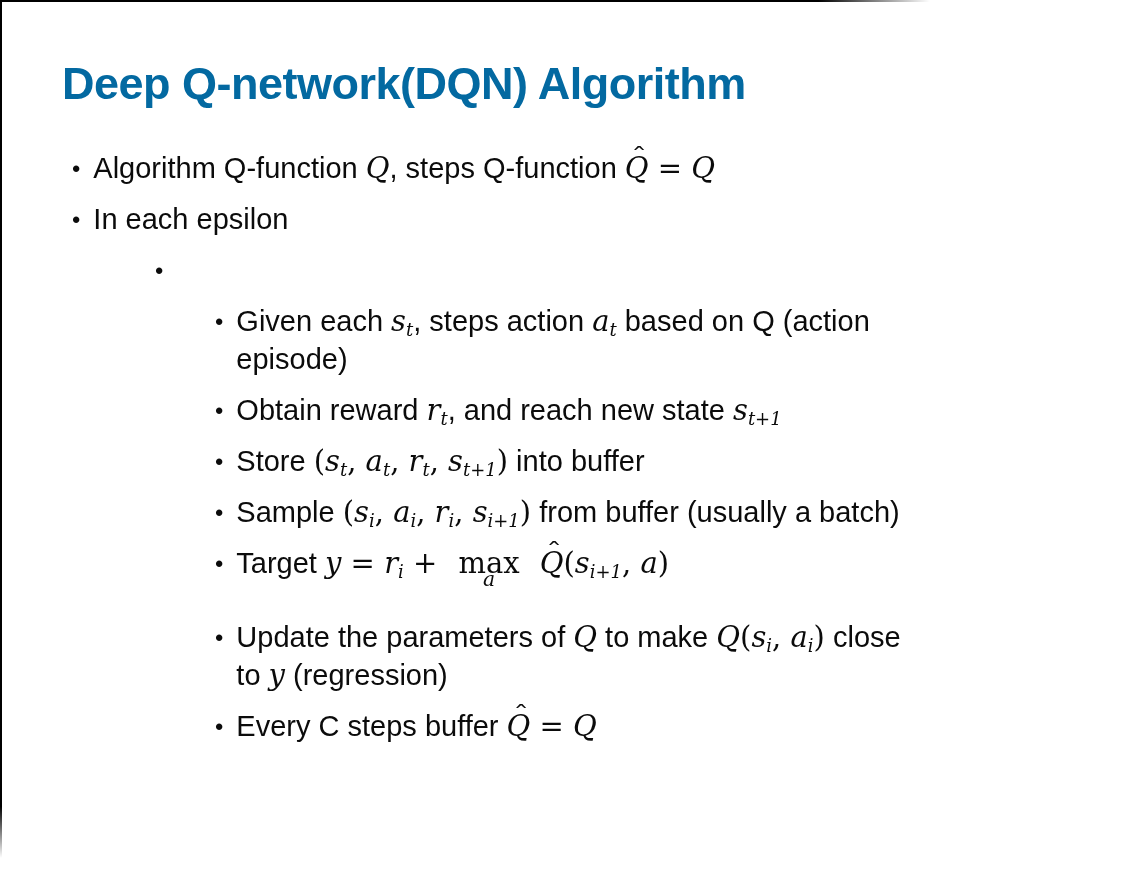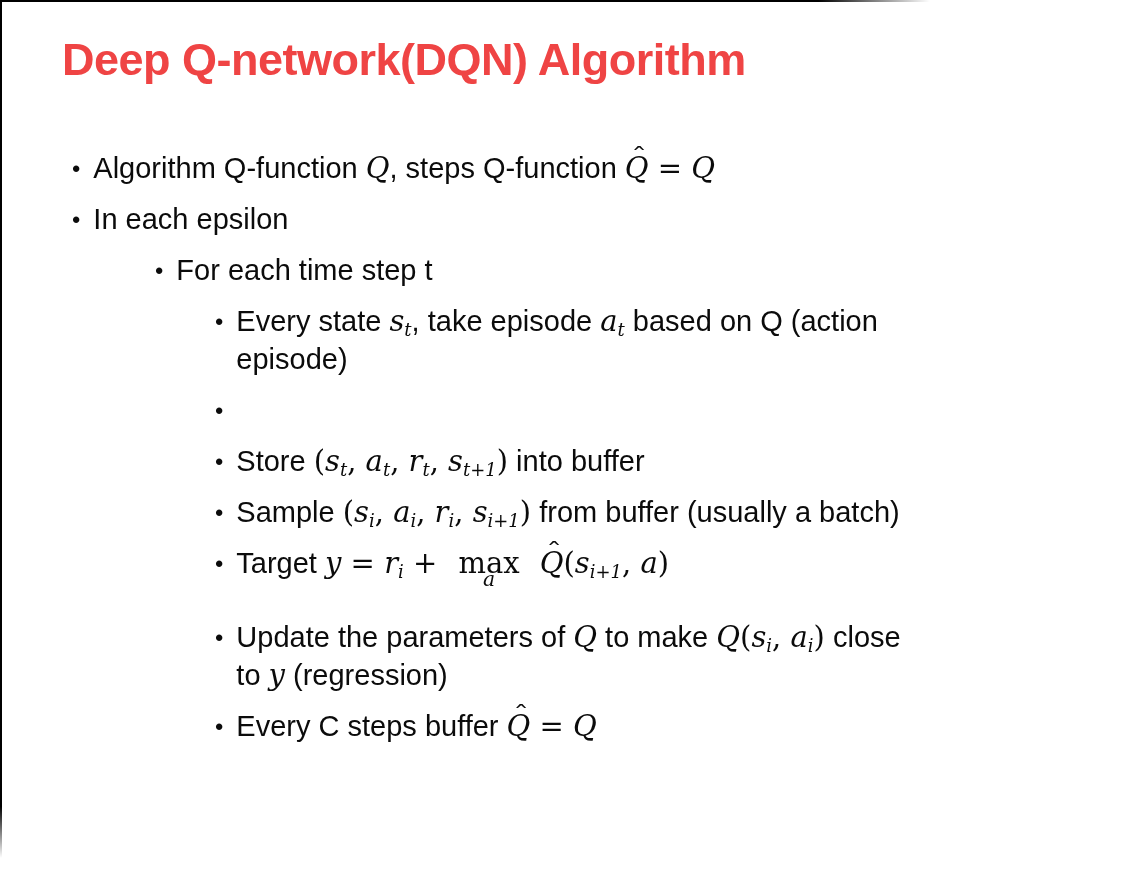--- a/index.html
+++ b/index.html
@@ -21,25 +21,25 @@
     width: 2px; height: 858px;
     background: linear-gradient(to bottom, #000 0%, #000 94%, rgba(0,0,0,0) 100%);
   }
   .edge-top {
     position: absolute; left: 0; top: 0;
     height: 2px; width: 930px;
     background: linear-gradient(to right, #000 0%, #000 88%, rgba(0,0,0,0) 100%);
   }
   .title {
     position: absolute;
-    left: 62px; top: 34px;
+    left: 62px; top: 58px;
     font-size: 45px;
     font-weight: 700;
     letter-spacing: -0.5px;
-    color: #ef4444;
+    color: #0369a1;
   }
   .bullets {
     position: absolute;
     left: 0; top: 150px;
     width: 1124px;
     padding-right: 26px;
     box-sizing: border-box;
     font-size: 29px;
     line-height: 1.31;
   }
@@ -103,28 +103,28 @@
       <div class="bullet lvl1">
         <span class="dot">•</span>
         <span class="btext"><span class="plain">Algorithm Q-function </span><span class="mi">Q</span><span class="plain">, steps Q-function </span><span class="mi hatw">Q<span class="hatm">ˆ</span></span><span class="mr"> = </span><span class="mi">Q</span></span>
       </div>
       <div class="bullet lvl1">
         <span class="dot">•</span>
         <span class="btext"><span class="plain">In each epsilon</span></span>
       </div>
       <div class="bullet lvl2">
         <span class="dot">•</span>
-        <span class="btext"><span class="plain">For each time step t</span></span>
       </div>
       <div class="bullet lvl3">
         <span class="dot">•</span>
-        <span class="btext"><span class="plain">Every state </span><span class="mi">s</span><span class="sub">t</span><span class="plain">, take episode </span><span class="mi">a</span><span class="sub">t</span><span class="plain"> based on Q (action</span><br><span class="plain">episode)</span></span>
+        <span class="btext"><span class="plain">Given each </span><span class="mi">s</span><span class="sub">t</span><span class="plain">, steps action </span><span class="mi">a</span><span class="sub">t</span><span class="plain"> based on Q (action</span><br><span class="plain">episode)</span></span>
       </div>
       <div class="bullet lvl3">
         <span class="dot">•</span>
+        <span class="btext"><span class="plain">Obtain reward </span><span class="mi">r</span><span class="sub">t</span><span class="plain">, and reach new state </span><span class="mi">s</span><span class="sub">t+1</span></span>
       </div>
       <div class="bullet lvl3">
         <span class="dot">•</span>
         <span class="btext"><span class="plain">Store </span><span class="mr">(</span><span class="mi">s</span><span class="sub">t</span><span class="mr">, </span><span class="mi">a</span><span class="sub">t</span><span class="mr">, </span><span class="mi">r</span><span class="sub">t</span><span class="mr">, </span><span class="mi">s</span><span class="sub">t+1</span><span class="mr">)</span><span class="plain"> into buffer</span></span>
       </div>
       <div class="bullet lvl3">
         <span class="dot">•</span>
         <span class="btext"><span class="plain">Sample </span><span class="mr">(</span><span class="mi">s</span><span class="sub">i</span><span class="mr">, </span><span class="mi">a</span><span class="sub">i</span><span class="mr">, </span><span class="mi">r</span><span class="sub">i</span><span class="mr">, </span><span class="mi">s</span><span class="sub">i+1</span><span class="mr">)</span><span class="plain"> from buffer (usually a batch)</span></span>
       </div>
       <div class="bullet lvl3 extra-bottom">

